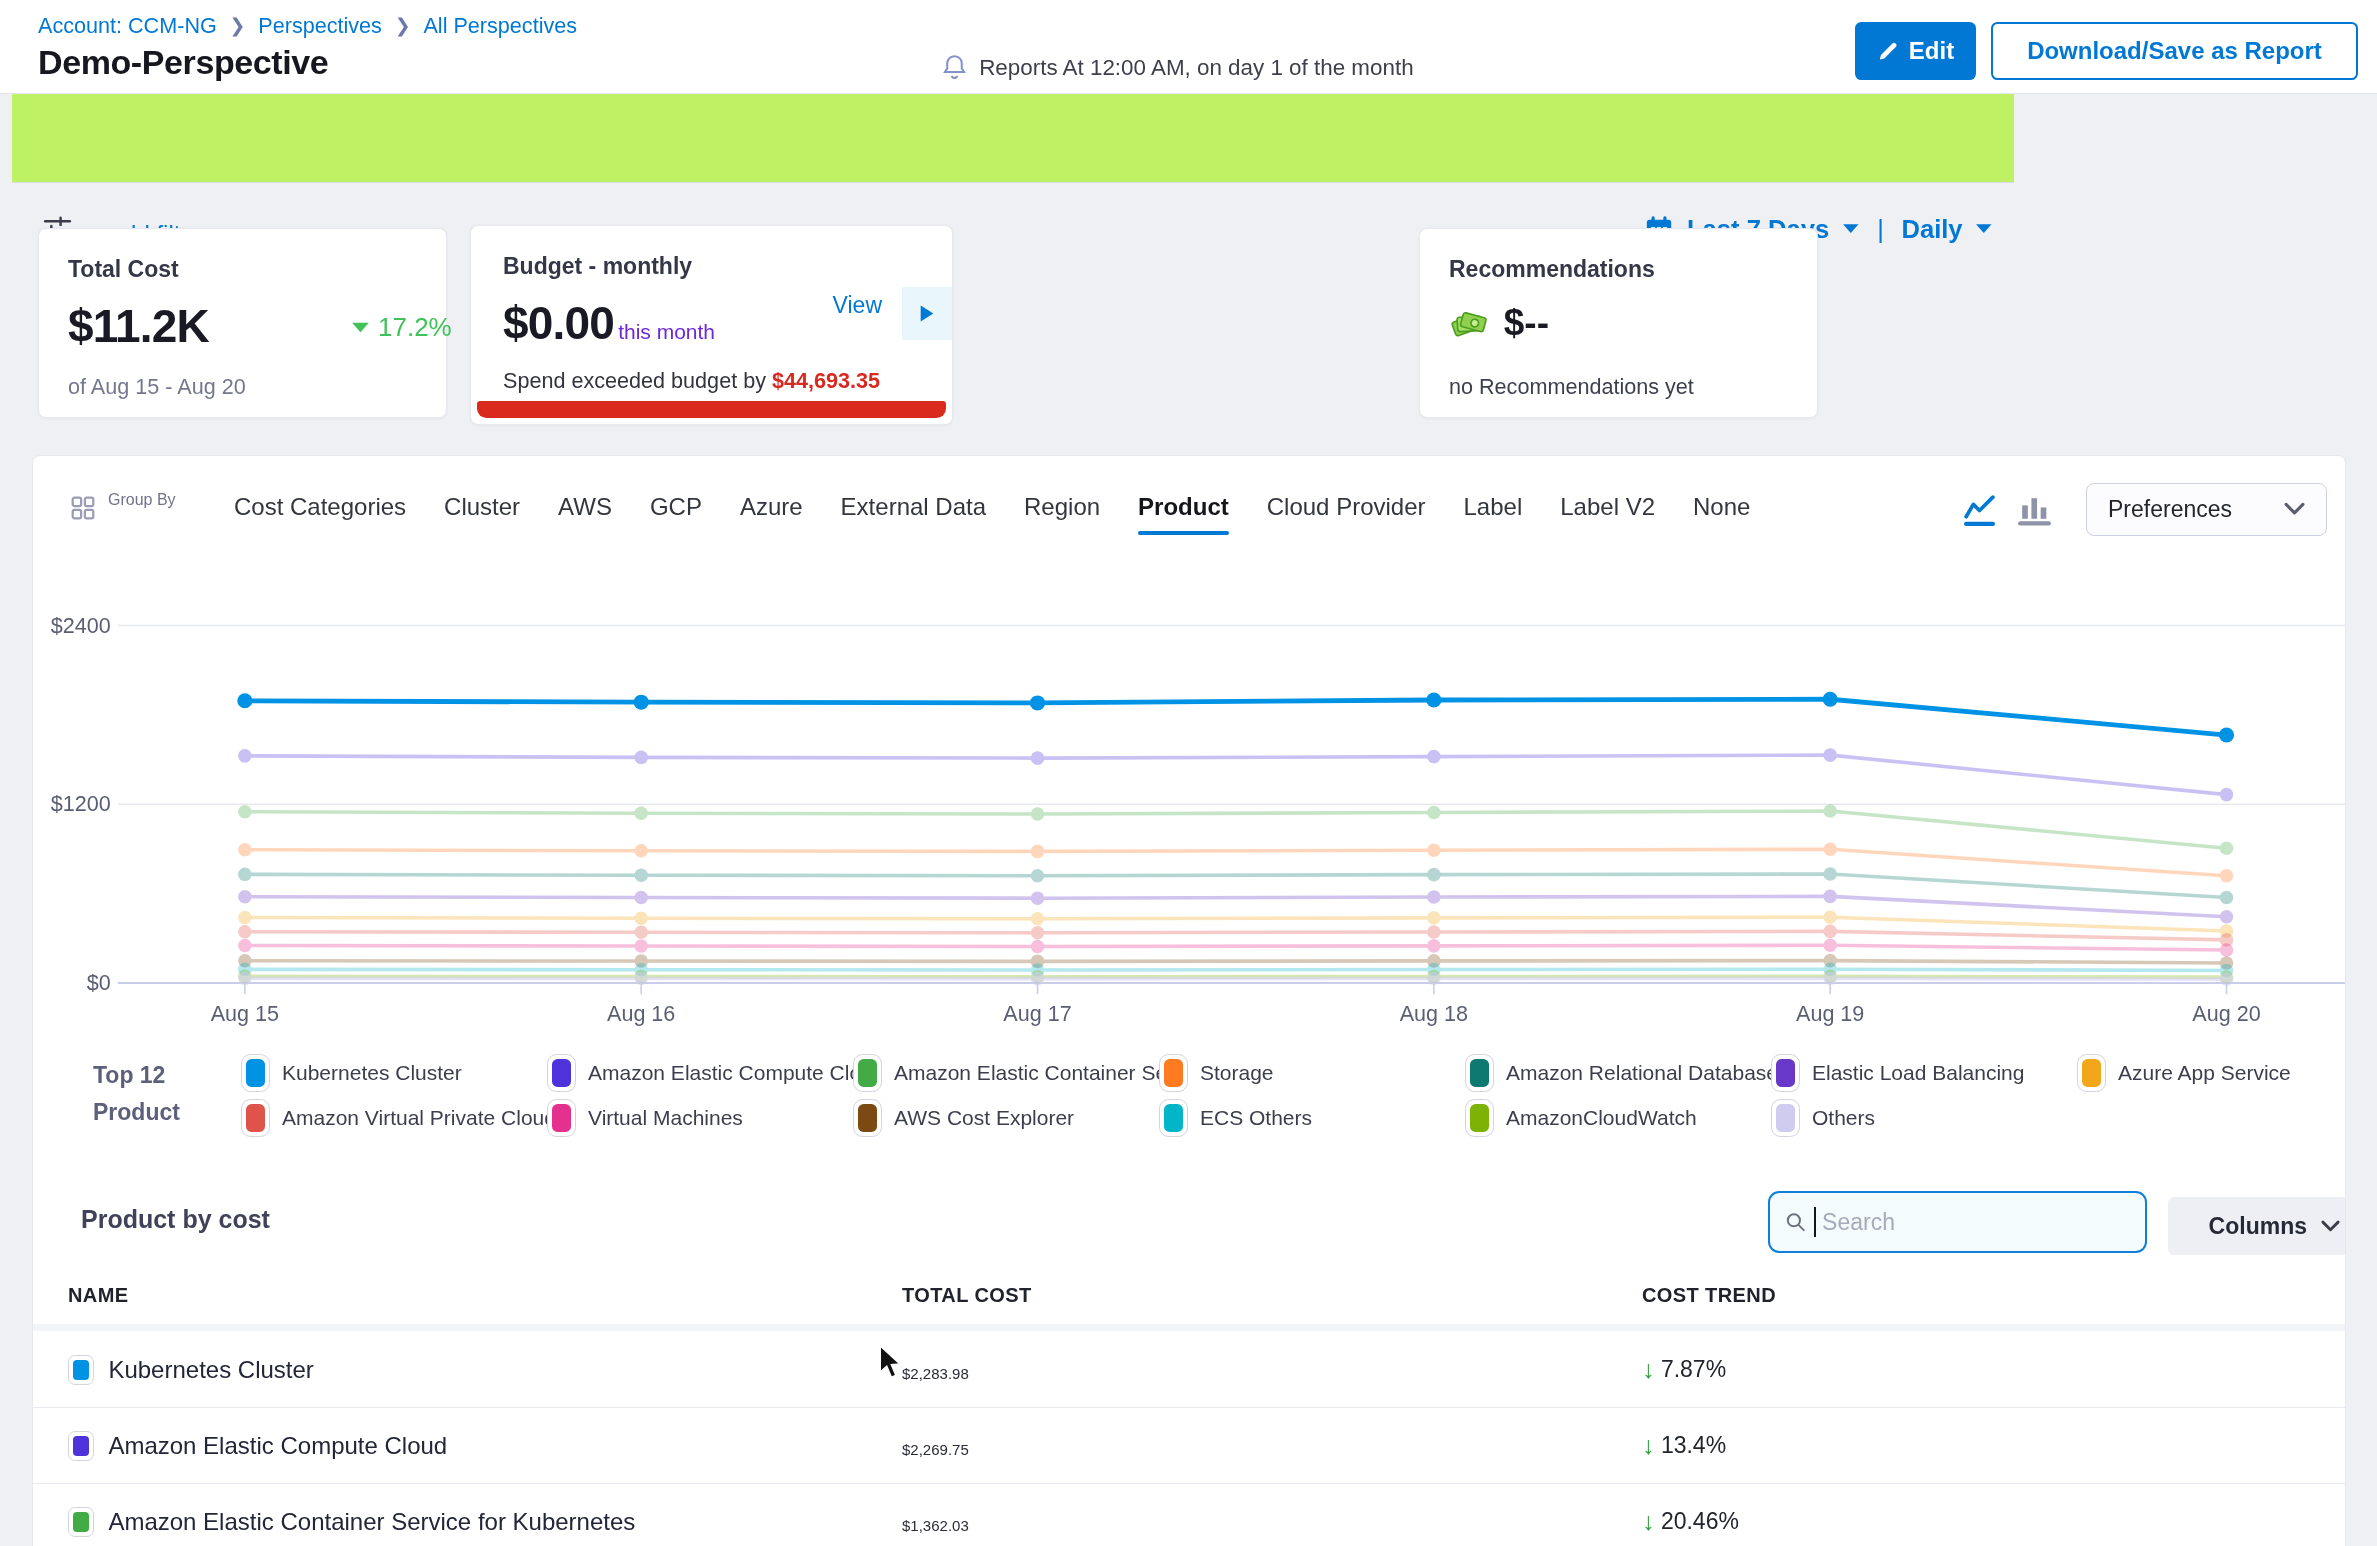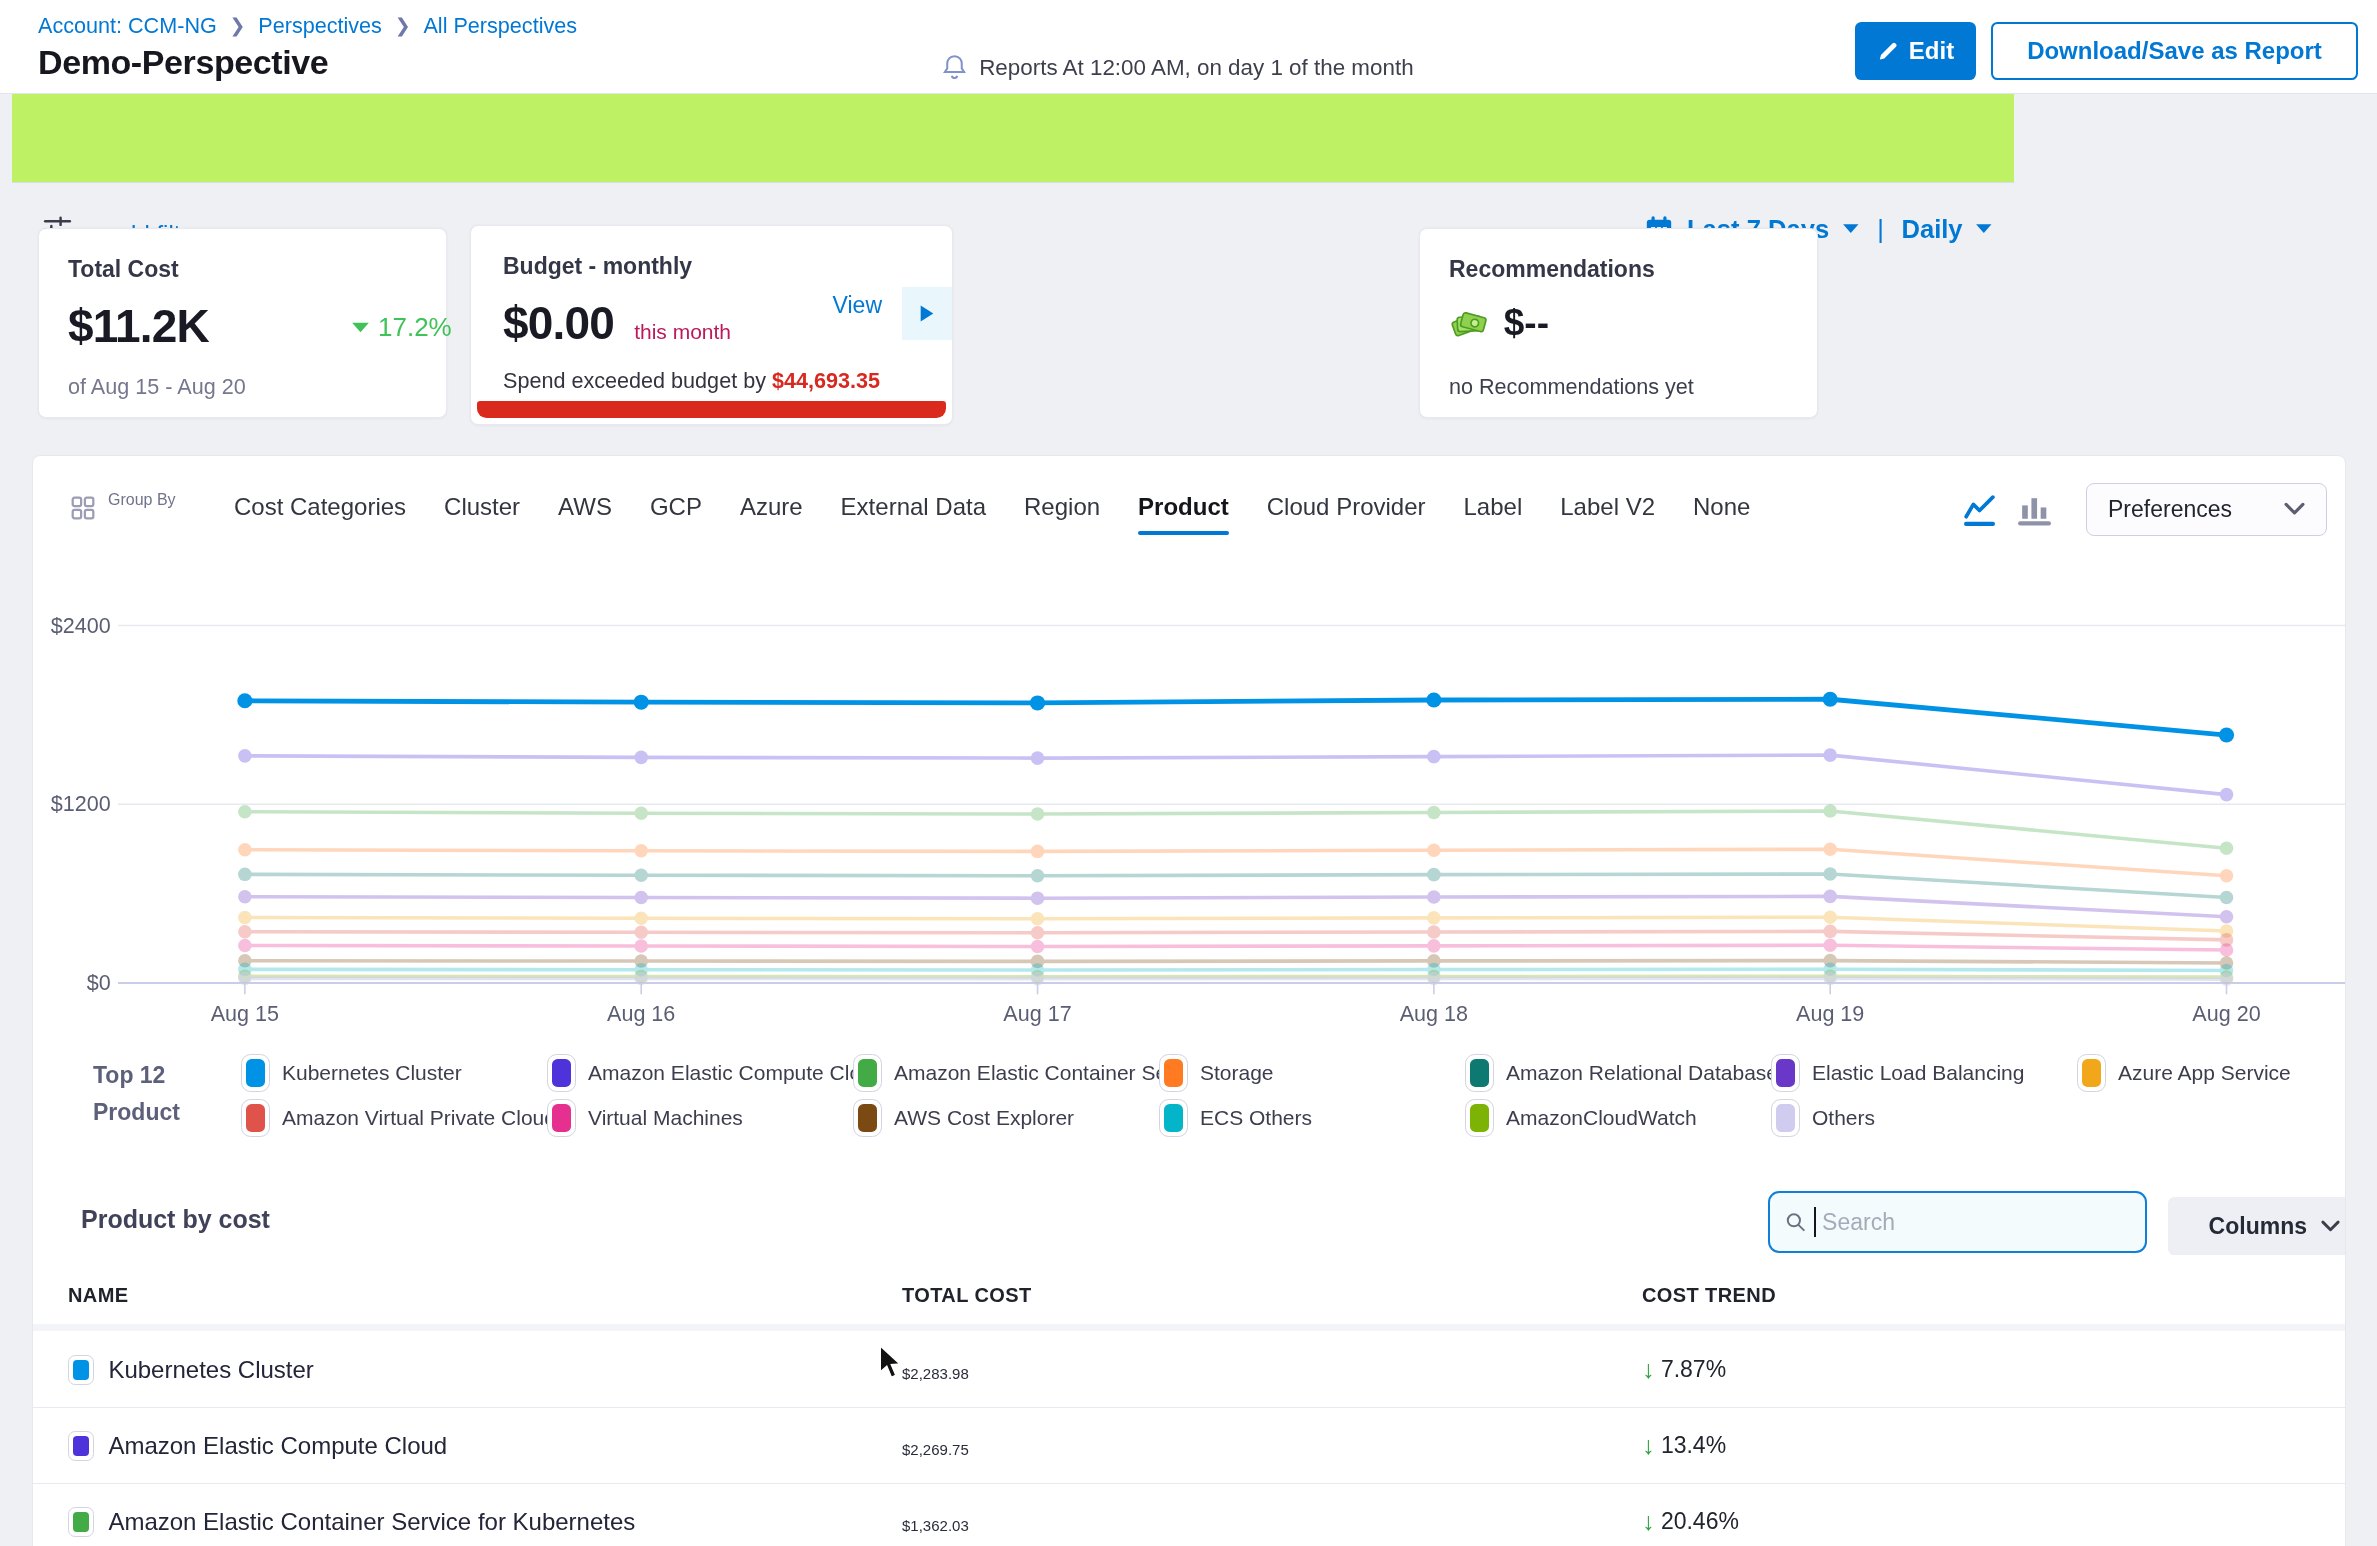--- a/index.html
+++ b/index.html
@@ -27,21 +27,21 @@
 
   
   .card { position:absolute; background:#fff; border:0.8px solid #e8e9f0; border-radius:8px; box-shadow:0 0.8px 2.4px rgba(40,41,61,0.05); }
   .card-label { position:absolute; left:29px; top:27px; font-size:23px; font-weight:700; color:#343747; }
   .card-value { position:absolute; left:29px; top:70px; font-size:46px; font-weight:800; color:#191a23; letter-spacing:-0.8px; }
   .card-period { position:absolute; left:29px; top:145px; font-size:21.6px; color:#74778d; }
   .card1 { left:38px; top:228px; width:409px; height:190px; }
   .trend-chip { position:absolute; left:312px; top:83px; display:flex; align-items:center; gap:8px; font-size:26px; color:#3fc257; }
   .card2 { left:470px; top:225px; width:483px; height:200px; }
   .view-link { position:absolute; right:70px; top:25.6px; font-size:23px; color:#0278d5; cursor:pointer;margin-top:40px; }
-  .this-month { font-size:21px; font-weight:400; color:#be185d; letter-spacing:0; margin-left:20px; }
+  .this-month { font-size:21px; font-weight:400; color:#6d28d9; letter-spacing:0; margin-left:4px; }
   .exceeded { position:absolute; left:29px; top:142px; font-size:21.6px; color:#33343f; }
   .exceeded b { color:#d8281f; font-weight:700; }
   .budget-bar { position:absolute; left:6.4px; right:6.4px; bottom:5.6px; height:17px; background:#da291d; border-radius:3.2px 3.2px 9.6px 9.6px; }
   .budget-arrow { position:absolute; right:0; top:61px; width:50px; height:53px; background:#e9f6fc; display:flex; align-items:center; justify-content:center; cursor:pointer; }
   .card3 { left:984px; top:228px; width:398px; height:190px; }
   .card4 { left:1419px; top:228px; width:399px; height:190px; }
   .rec-line { position:absolute; left:29px; top:73px; display:flex; align-items:center; gap:12.8px; font-size:37px; font-weight:800; color:#191a23; }
   .rec-note { position:absolute; left:29px; top:145px; font-size:21.6px; color:#3c3f4e; }
 
   

